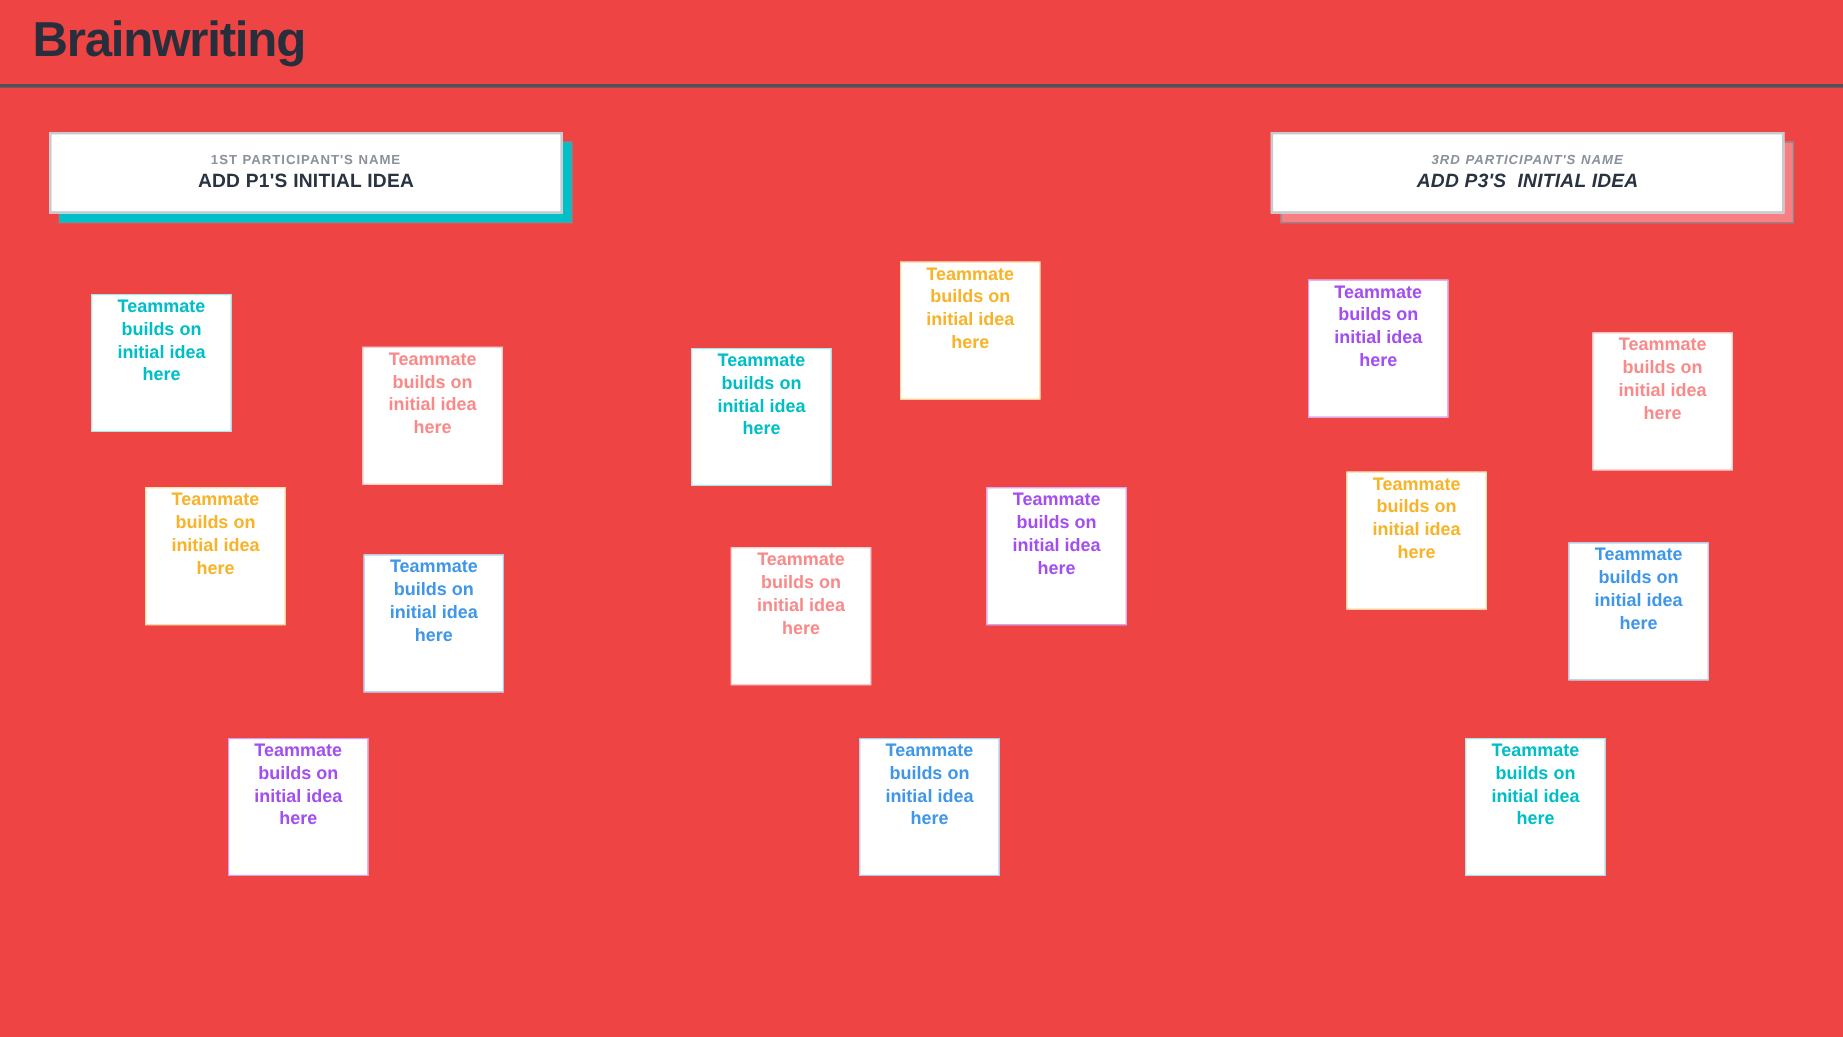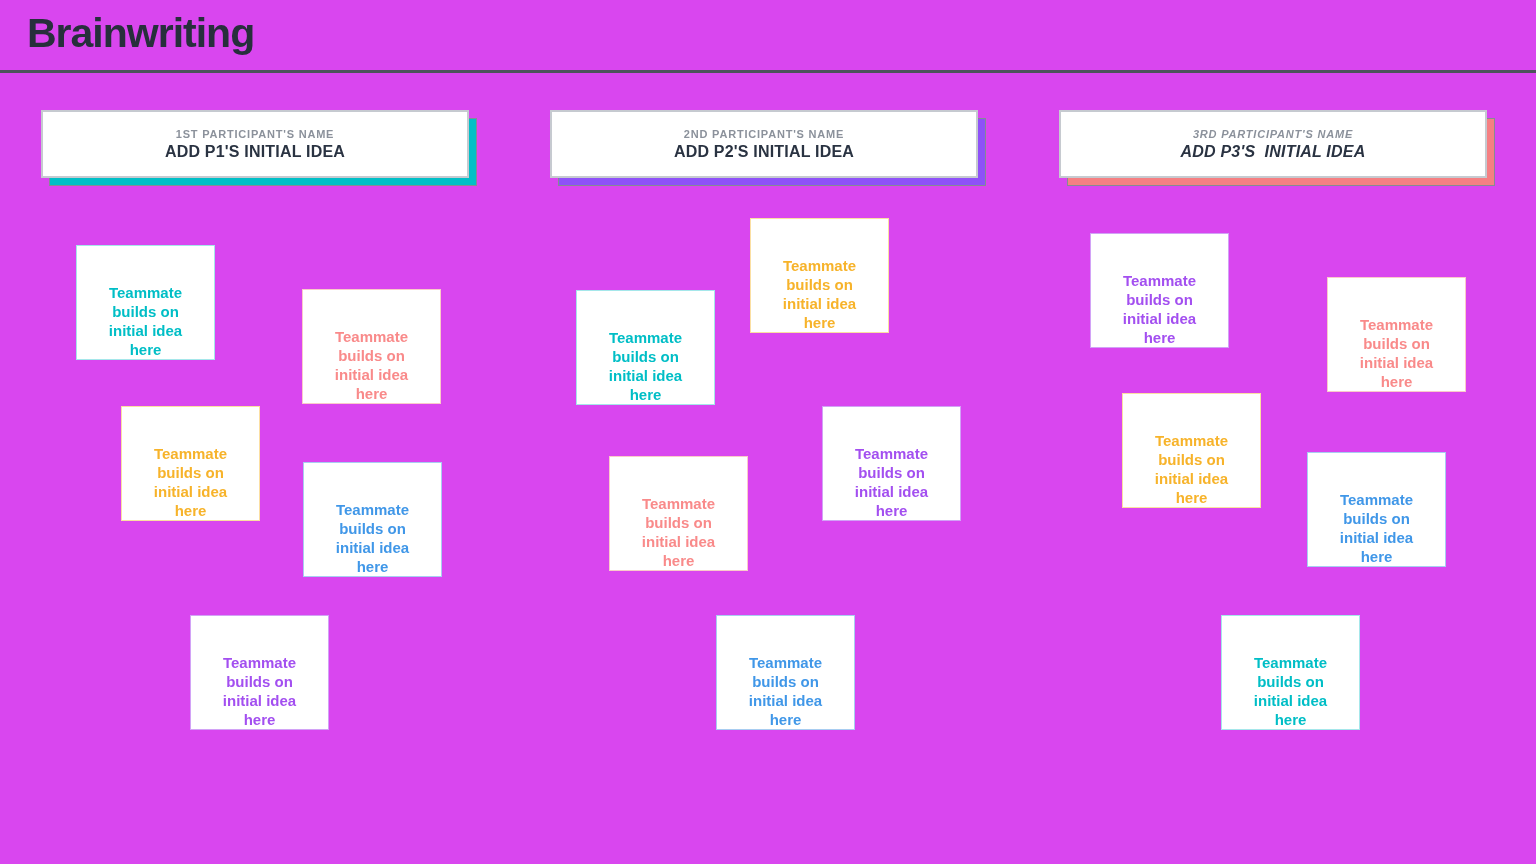--- a/index.html
+++ b/index.html
@@ -1,18 +1,18 @@
 <!DOCTYPE html>
 <html style="--teal: #00BEC6; --teal_light: #A5E7EA; --teal_shadow: #00BFC7; --salmon: #F98A8A; --salmon_light: #FACACA; --salmon_shadow: #F57F82; --yellow: #F7B32A; --yellow_light: #FBDFA2; --blue: #4097E8; --blue_light: #A8CDF1; --purple: #A34FF0; --purple_light: #D2A2F6; --purple_shadow: #8E51F8; --title_text: #272F3C; --heading_text: #2A3342; --subtitle_text: #8B919B; --divider: #4D535C;"><head>
 <meta charset="utf-8">
 <style>
   * { margin:0; padding:0; box-sizing:border-box; }
   html,body { width:1536px; height:864px; background:#ffffff; overflow:hidden;
               font-family:"Liberation Sans", sans-serif; }
-  .stage { position:relative; width:1536px; height:864px; background:#d946ef; }
+  .stage { position:relative; width:1536px; height:864px; background:#ef4444; }
 
   
   .page-title { position:absolute; left:27px; top:10px; font-size:41px; font-weight:700;
                 letter-spacing:-1px; color:var(--title_text); }
   .divider { position:absolute; left:0; top:70px; width:1536px; height:3px;
              background:var(--divider); }
 
   
   .card { position:absolute; top:110px; width:428px; height:68px;border-radius:26px; }
   .card-shadow { position:absolute; left:8px; top:8px; width:100%; height:100%;
@@ -22,22 +22,22 @@
   .card.a-salmon .card-shadow { background:var(--salmon_shadow); }
   .card-face { position:absolute; inset:0; background:#fff; border:2px solid #c6cad0;
                display:flex; flex-direction:column; align-items:center; justify-content:center;
                gap:3px; }
   .card-sub { font-size:11px; font-weight:700; letter-spacing:0.8px; color:var(--subtitle_text); }
   .card-heading { font-size:16px; font-weight:700; letter-spacing:0.2px;
                   color:var(--heading_text); white-space:pre-wrap; }
   .card-p1 { left:41px; } .card-p2 { left:550px; } .card-p3 { left:1059px;font-style:italic; }
 
   
-  .note { position:absolute; width:139px; height:115px; background:#fff;
-          display:flex; align-items:flex-end; justify-content:center; text-align:center; }
+  .note { position:absolute; width:117px; height:115px; background:#fff;
+          display:flex; align-items:flex-start; justify-content:center; text-align:center; }
   .note span { display:block; max-width:106px; font-size:15px; font-weight:700; line-height:1.27; }
   .c-teal   { border:1px solid var(--teal_light);   color:var(--teal); }
   .c-salmon { border:1px solid var(--salmon_light); color:var(--salmon); }
   .c-yellow { border:1px solid var(--yellow_light); color:var(--yellow); }
   .c-blue   { border:1px solid var(--blue_light);   color:var(--blue); }
   .c-purple { border:1px solid var(--purple_light); color:var(--purple); }
 
   
   .n-p1-1 { left:76px;  top:245px; }
   .n-p1-2 { left:302px; top:289px; }
@@ -66,27 +66,20 @@
   <div class="divider"></div>
 
   <div class="card card-p1 a-teal">
     <div class="card-shadow"></div>
     <div class="card-face">
       <div class="card-sub">1ST PARTICIPANT'S NAME</div>
       <div class="card-heading">ADD P1'S INITIAL IDEA</div>
     </div>
   </div>
 
-  <div class="card card-p2 a-purple">
-    <div class="card-shadow"></div>
-    <div class="card-face">
-      <div class="card-sub">2ND PARTICIPANT'S NAME</div>
-      <div class="card-heading">ADD P2'S INITIAL IDEA</div>
-    </div>
-  </div>
 
   <div class="card card-p3 a-salmon">
     <div class="card-shadow"></div>
     <div class="card-face">
       <div class="card-sub">3RD PARTICIPANT'S NAME</div>
       <div class="card-heading">ADD P3'S  INITIAL IDEA</div>
     </div>
   </div>
 
   <div class="note n-p1-1 c-teal">

